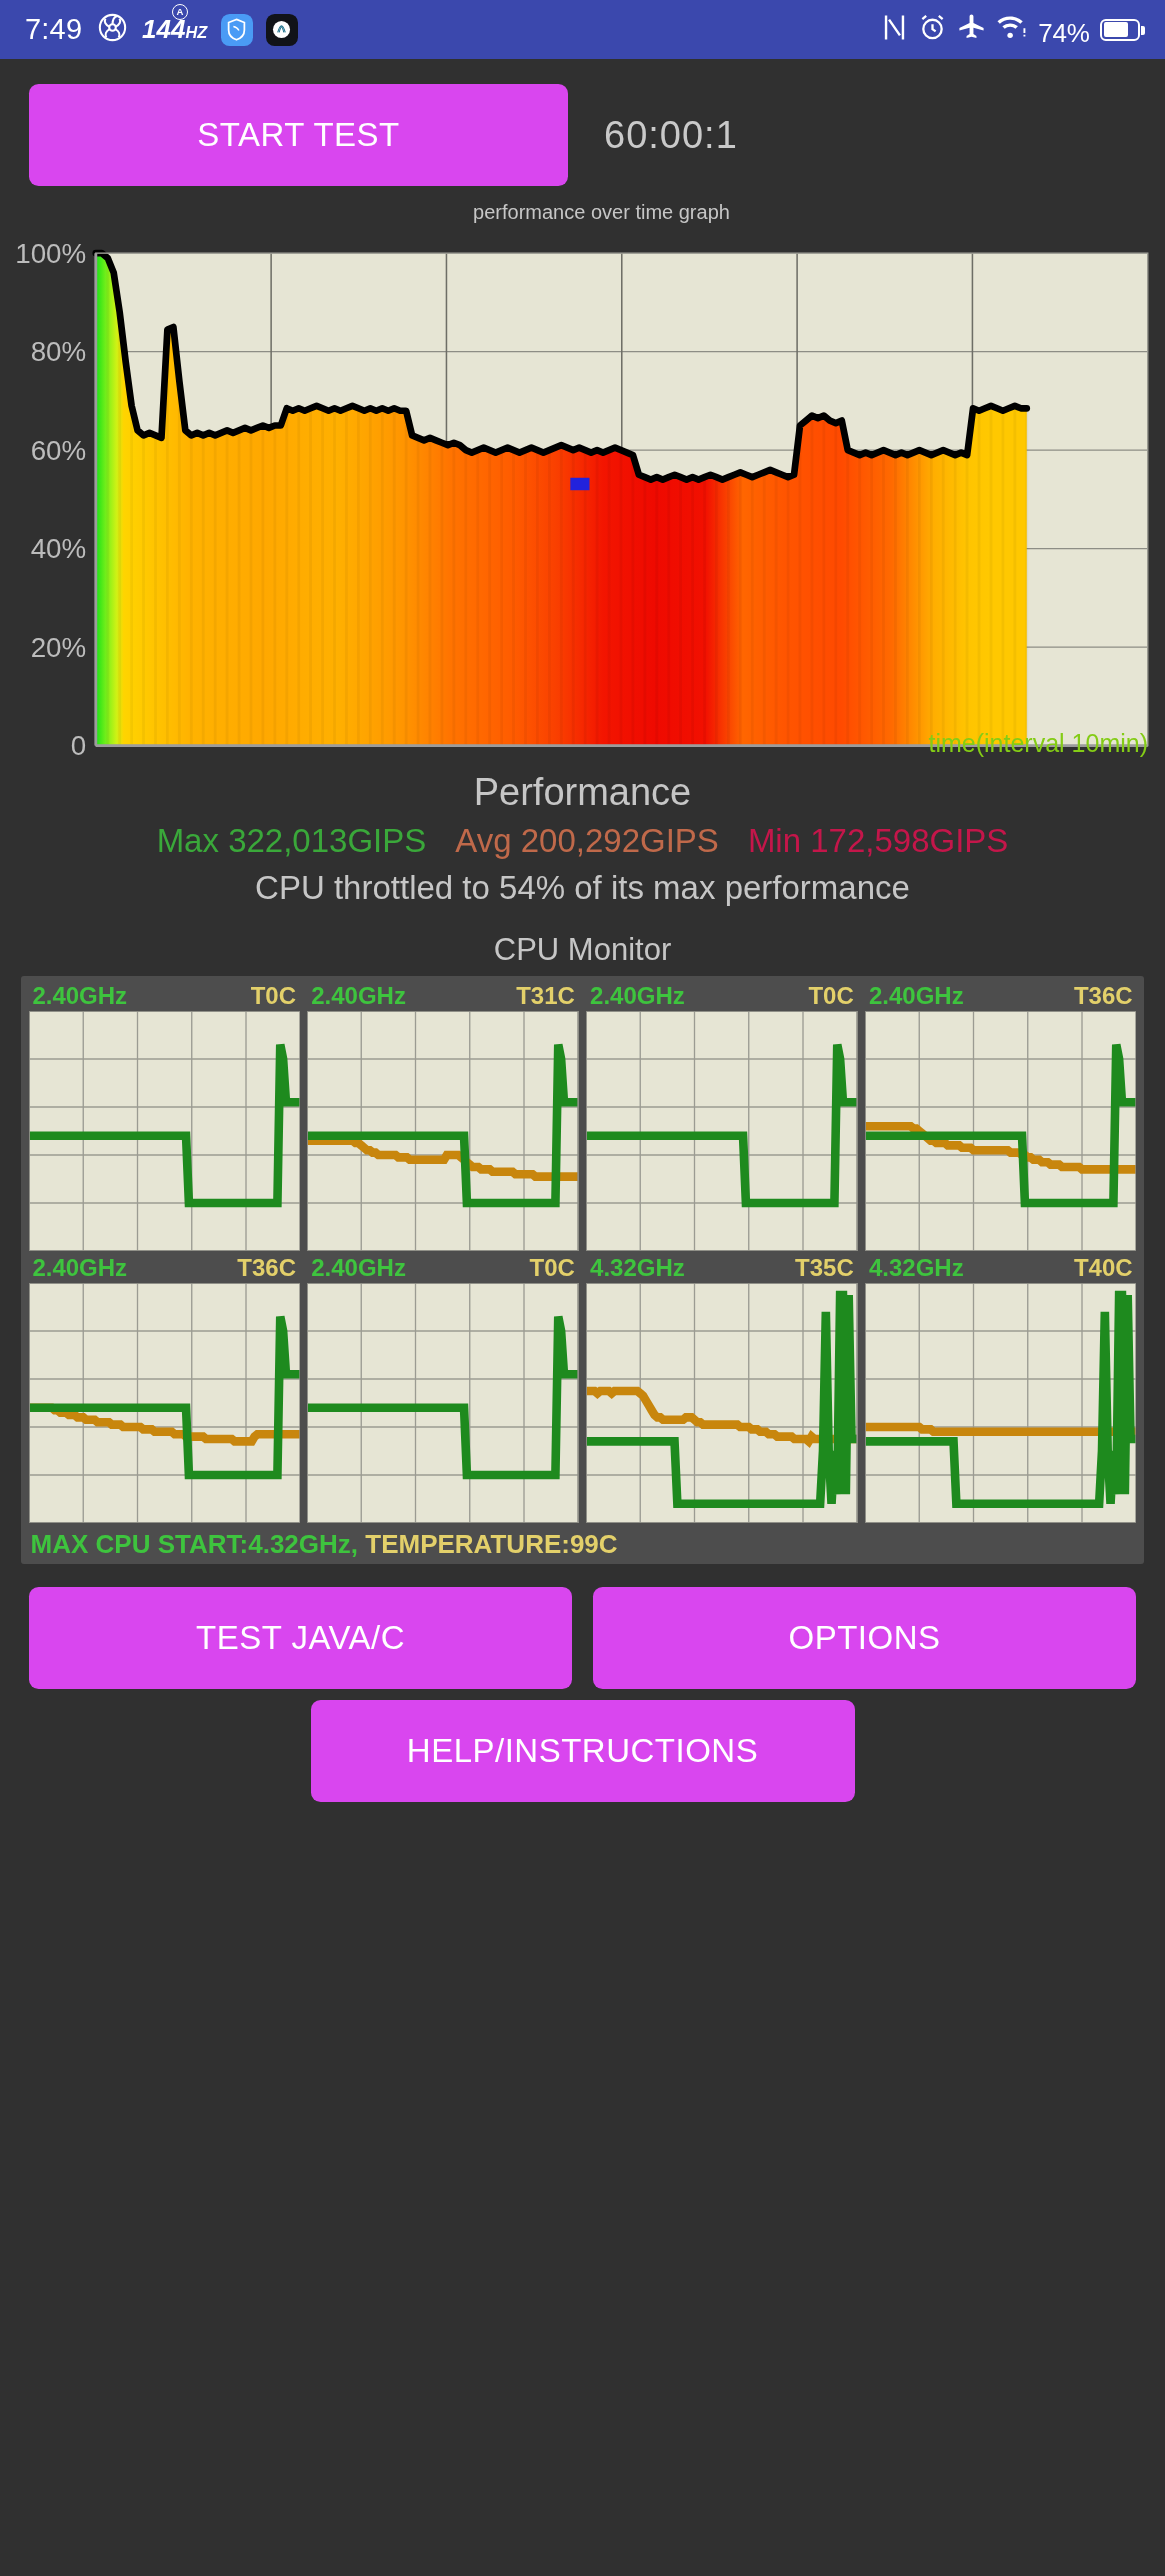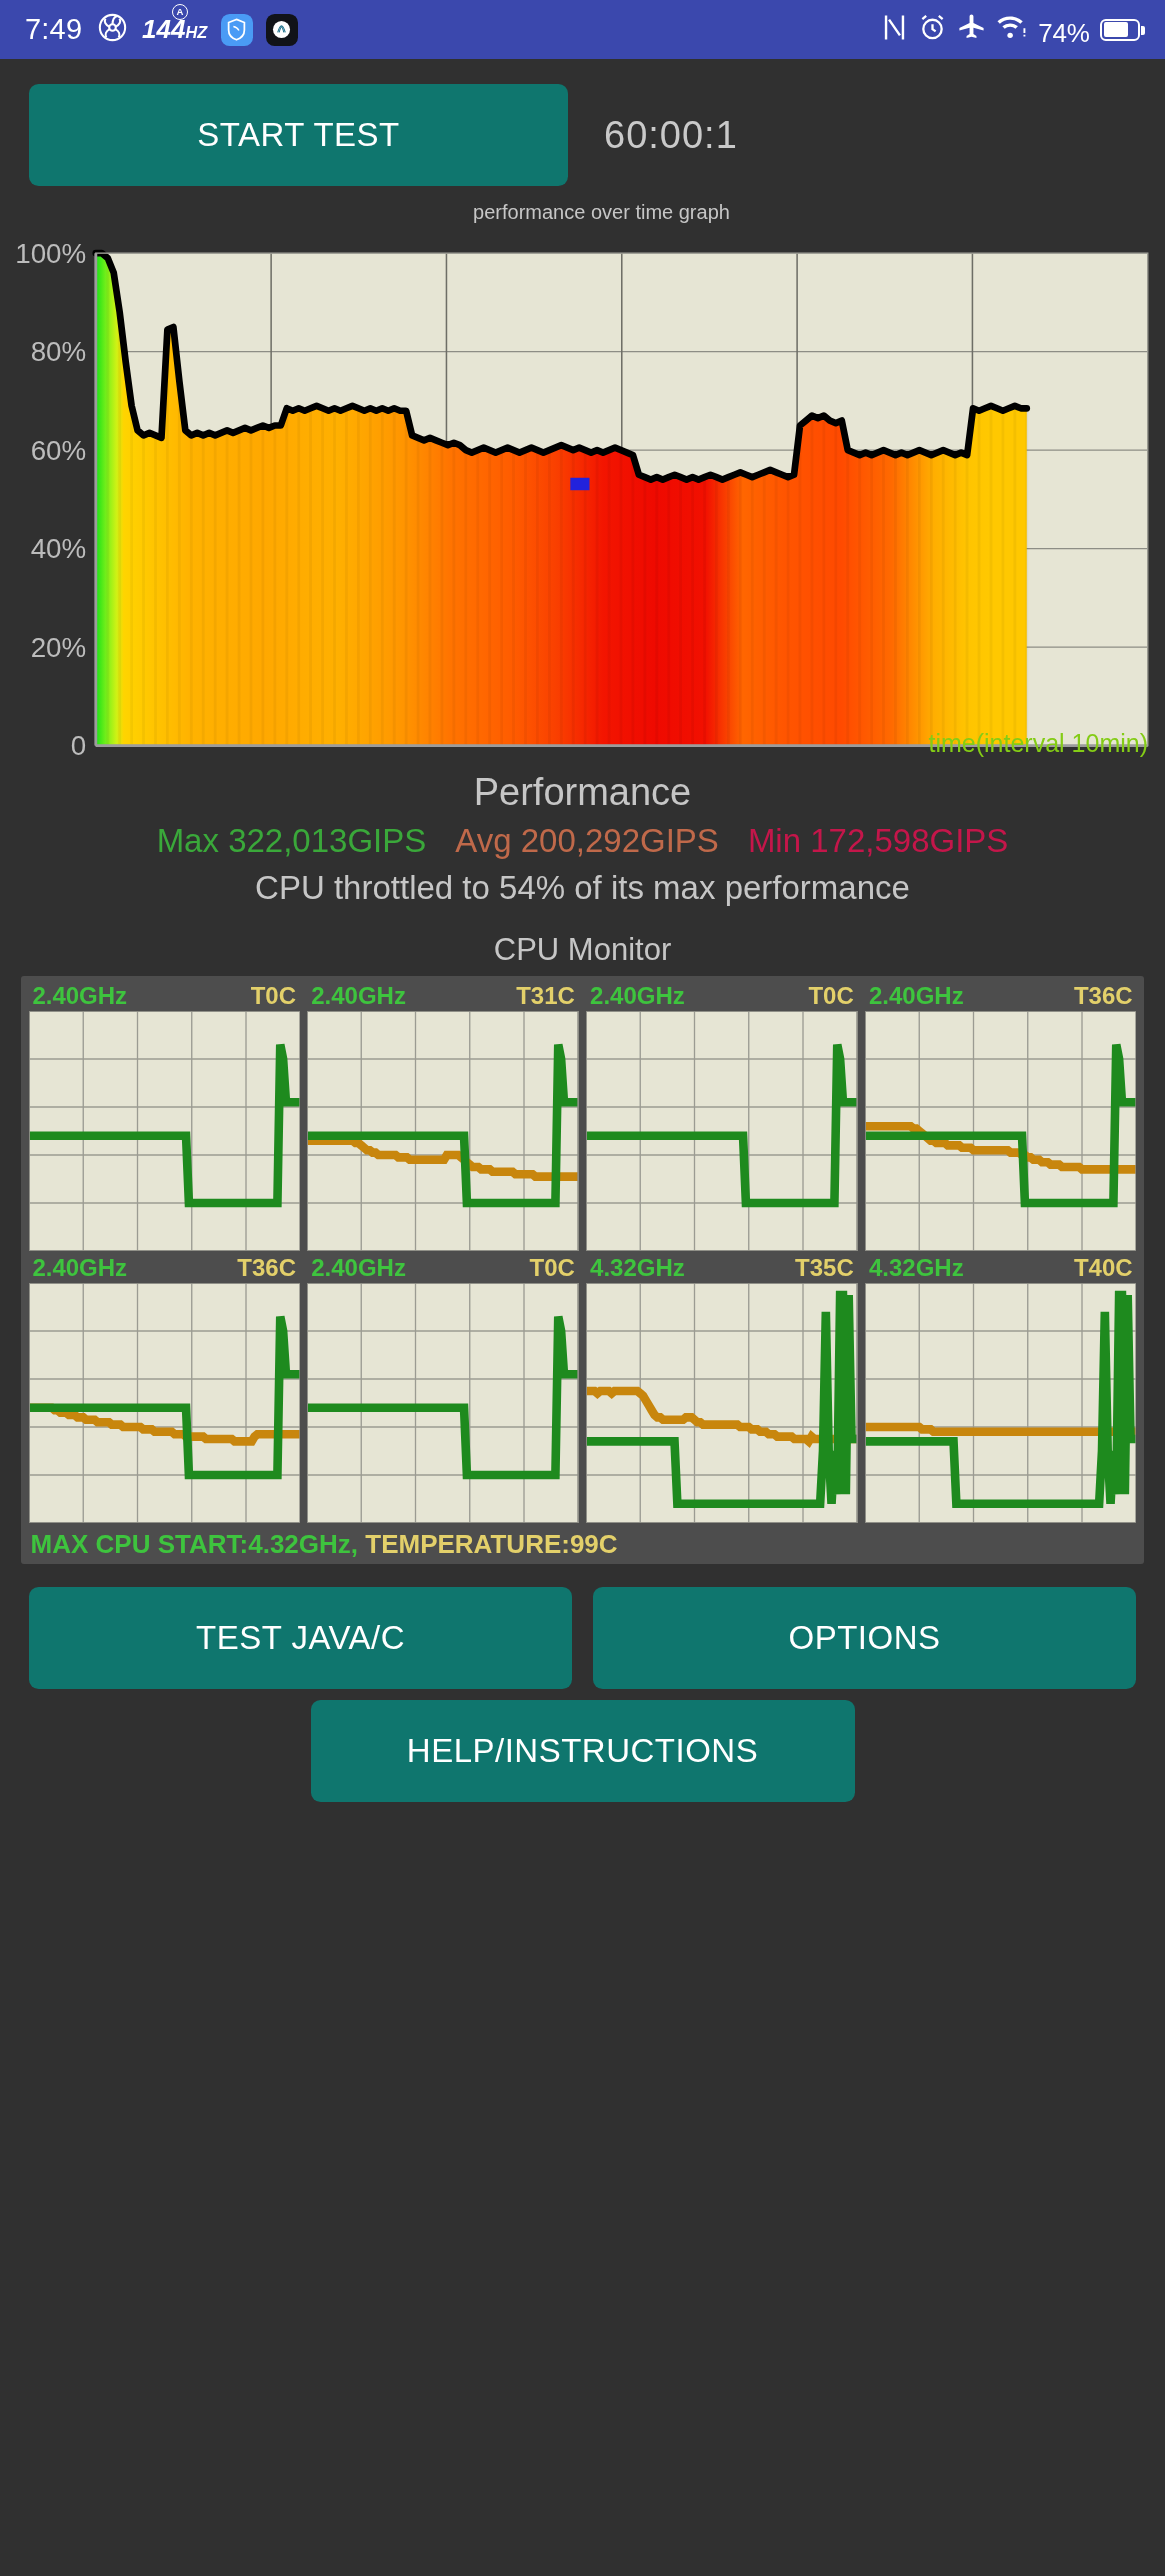--- a/index.html
+++ b/index.html
@@ -43,21 +43,21 @@
     width:3.8px; height:8.6px; background:#fff; border-radius:0 1.9px 1.9px 0;
   }
   .batt i { display:block; height:100%; width:74%; background:#fff; border-radius:1.9px; }
 
   
   #toprow {
     display: flex; align-items: center;
     padding: 25px 29px 0 29px;
   }
   .btn {
-    background: #0f766e; border: none; border-radius: 9.6px;
+    background: #d946ef; border: none; border-radius: 9.6px;
     color: #ffffff; font-size: 33px; letter-spacing: 0.5px;
     display: flex; align-items: center; justify-content: center;
     cursor: pointer; font-family: "Liberation Sans", sans-serif;
   }
   #start-test-button { width: 539px; height: 102px; }
   #timer-display {
     flex: 1; text-align: left; color: #c9c9c9;
     font-size: 38px; letter-spacing: 1px; padding-left: 36px;
   }
 

